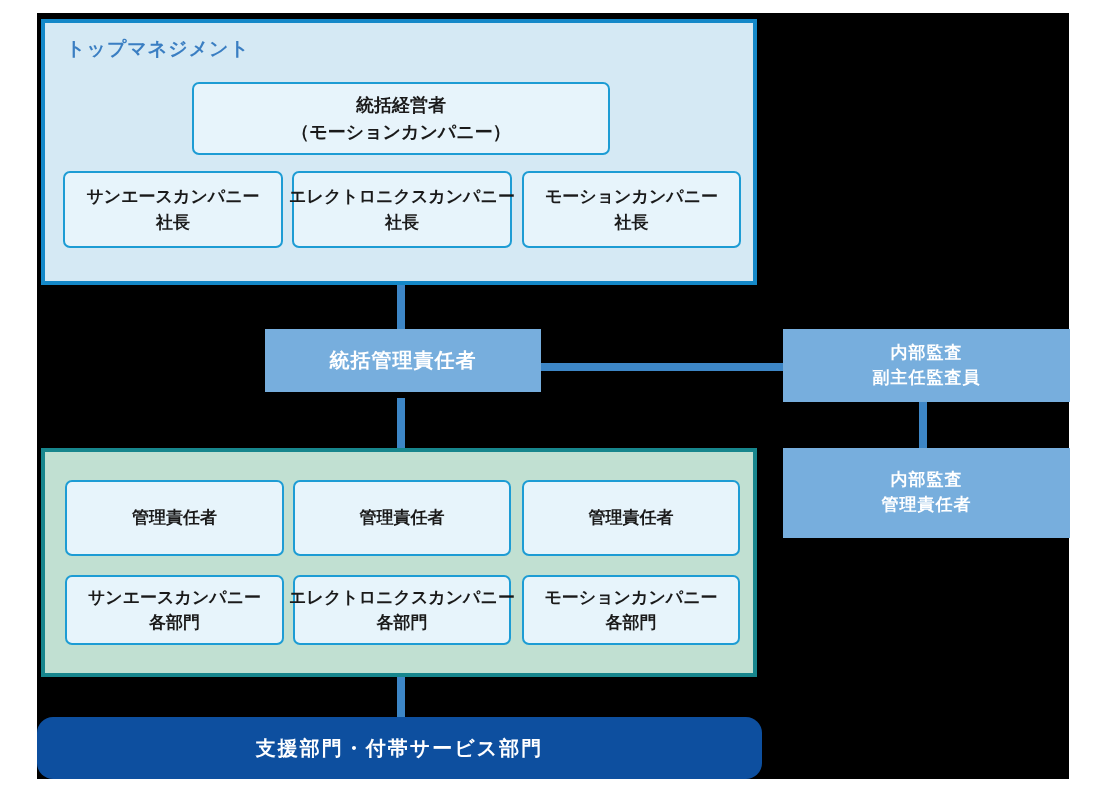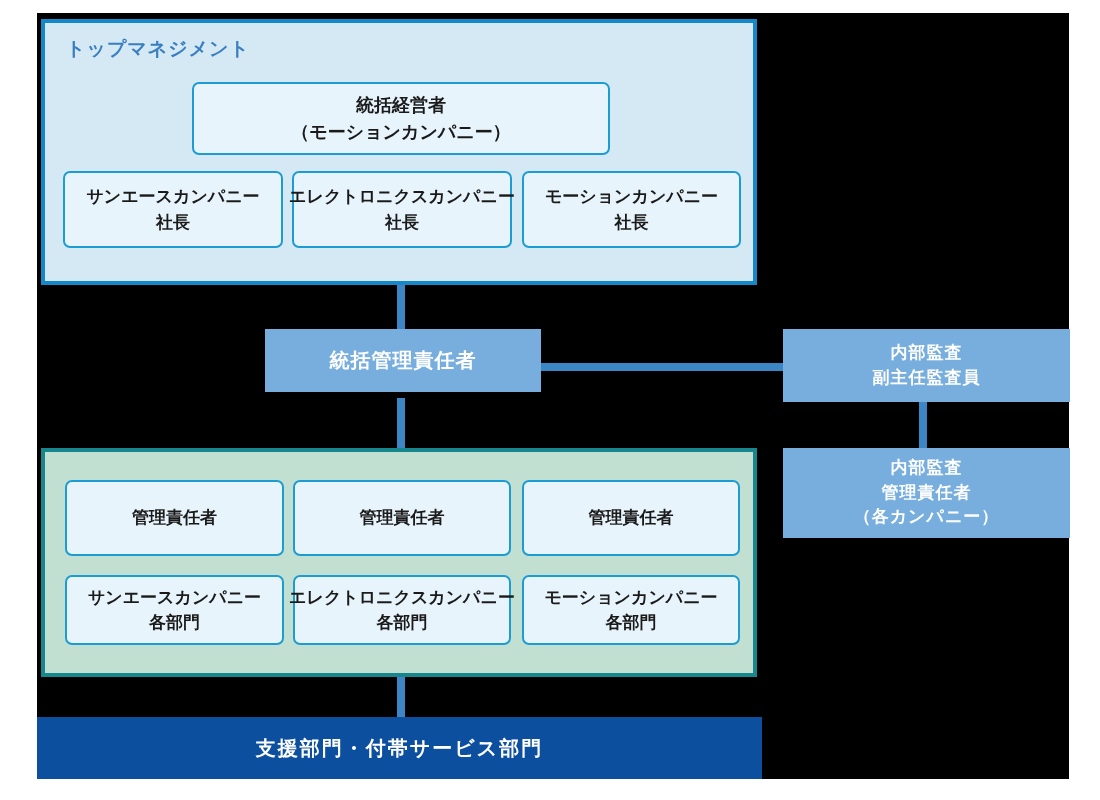--- a/index.html
+++ b/index.html
@@ -69,20 +69,21 @@
   
   .support-bar {
     position: absolute;
     left: 37px; top: 717px; width: 725px; height: 62px;
     background: var(--support-bar-fill);
     display: flex; align-items: center; justify-content: center;
     color: var(--text-white);
     font-size: 20px; font-weight: bold;
     letter-spacing: 2px;
     white-space: nowrap;
+    border-radius: 16px;
   }
   
   .exec-box   { left: 192px; top: 82px;  width: 418px; height: 73px; font-size: 18px; }
   .pres-box   { top: 171px; height: 77px; font-size: 17px; }
   .pres-0 { left: 63px;  width: 220px; }
   .pres-1 { left: 292px; width: 220px; }
   .pres-2 { left: 522px; width: 219px; }
   .gm-box     { left: 265px; top: 329px; width: 276px; height: 63px; font-size: 20px; }
   .audit-chief  { left: 783px; top: 329px; width: 287px; height: 73px; font-size: 17px; }
   .audit-deputy { left: 783px; top: 448px; width: 287px; height: 90px; font-size: 17px; }
@@ -139,21 +140,20 @@
     <span>統括管理責任者</span>
   </div>
 
   <div class="solid audit-chief">
     <span>内部監査</span>
     <span>副主任監査員</span>
   </div>
   <div class="solid audit-deputy">
     <span>内部監査</span>
     <span>管理責任者</span>
-    <span>（各カンパニー）</span>
   </div>
 
   <div class="panel panel-green"></div>
   <div class="node mgr-box col-0">
     <span>管理責任者</span>
   </div>
   <div class="node mgr-box col-1">
     <span>管理責任者</span>
   </div>
   <div class="node mgr-box col-2">

